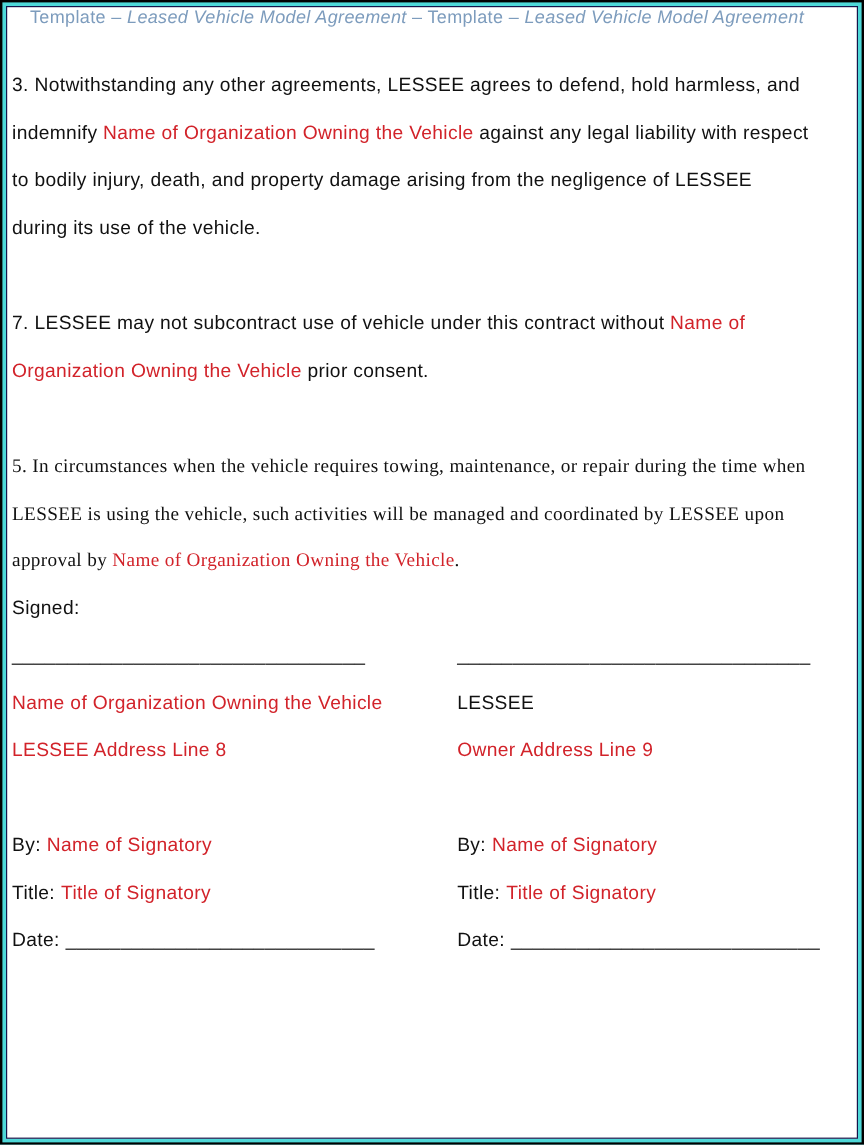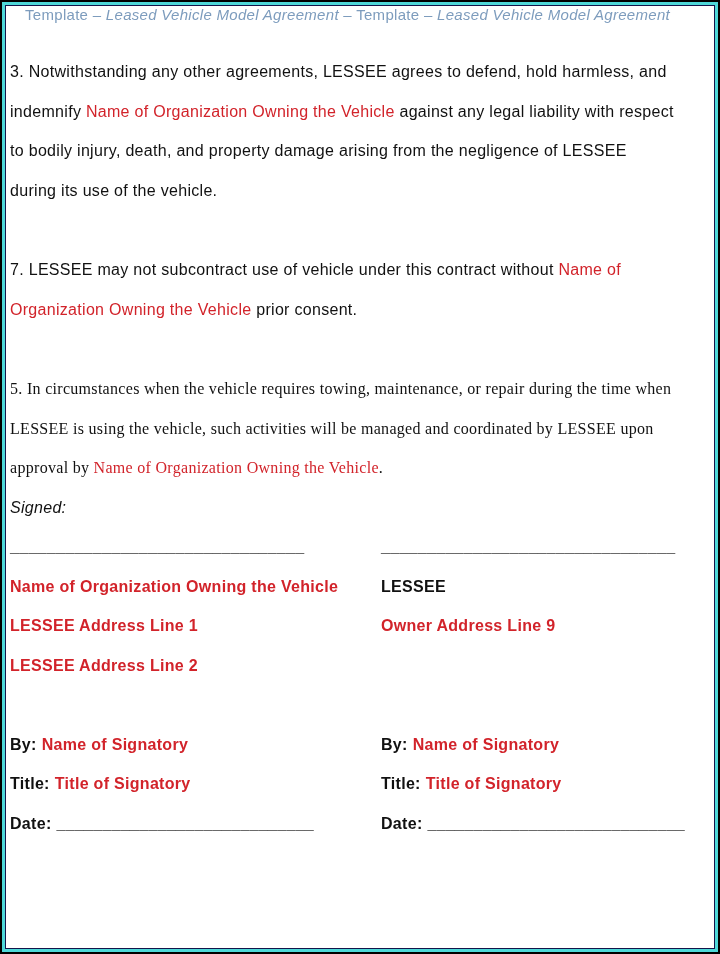--- a/index.html
+++ b/index.html
@@ -25,23 +25,23 @@
     font-size:15px;line-height:16px;margin:1px 0 0 15px;
     white-space:nowrap;overflow:hidden;
     color:var(--header_text,#7d9cbd);
     letter-spacing:0.3px;
   }
   .header em{font-style:italic;}
   .body{margin-top:29px;}
   .body p{margin:0 0 40px;line-height:39.5px;max-width:664px;}
   .body p.no-gap{margin-bottom:0;font-family:Liberation Serif, serif;}
   .red{color:var(--red_text,#d2232a);}
-  .lineitem{line-height:39.5px;font-style:italic;}
+  .lineitem{line-height:39.5px;}
   .sig-grid{display:grid;grid-template-columns:371px 1fr;}
-  .cell{line-height:39.5px;white-space:nowrap;font-weight:bold;}
+  .cell{line-height:39.5px;white-space:nowrap;}
   .spacer{height:39.5px;grid-column:1 / 3;}
   .label{margin-right:5px;}
 </style>
 </head>
 <body>
 
 <div class="frame">
   <div class="page">
 
     <div class="header">
@@ -60,24 +60,23 @@
       <div class="lineitem">Signed:</div>
 
       <div class="sig-grid">
 
         <div class="cell">________________________________</div>
         <div class="cell">________________________________</div>
 
         <div class="cell red">Name of Organization Owning the Vehicle</div>
         <div class="cell">LESSEE</div>
 
-        <div class="cell red">LESSEE Address Line 1</div>
+        <div class="cell red">LESSEE Address Line 8</div>
 
         <div class="cell red">Owner Address Line 9</div>
-        <div class="cell red">LESSEE Address Line 2</div>
 
         <div class="spacer"></div>
 
         <div class="cell"><span class="label">By:</span><span class="red">Name of Signatory</span></div>
         <div class="cell"><span class="label">By:</span><span class="red">Name of Signatory</span></div>
 
         <div class="cell"><span class="label">Title:</span><span class="red">Title of Signatory</span></div>
         <div class="cell"><span class="label">Title:</span><span class="red">Title of Signatory</span></div>
 
         <div class="cell"><span class="label">Date:</span><span>____________________________</span></div>

